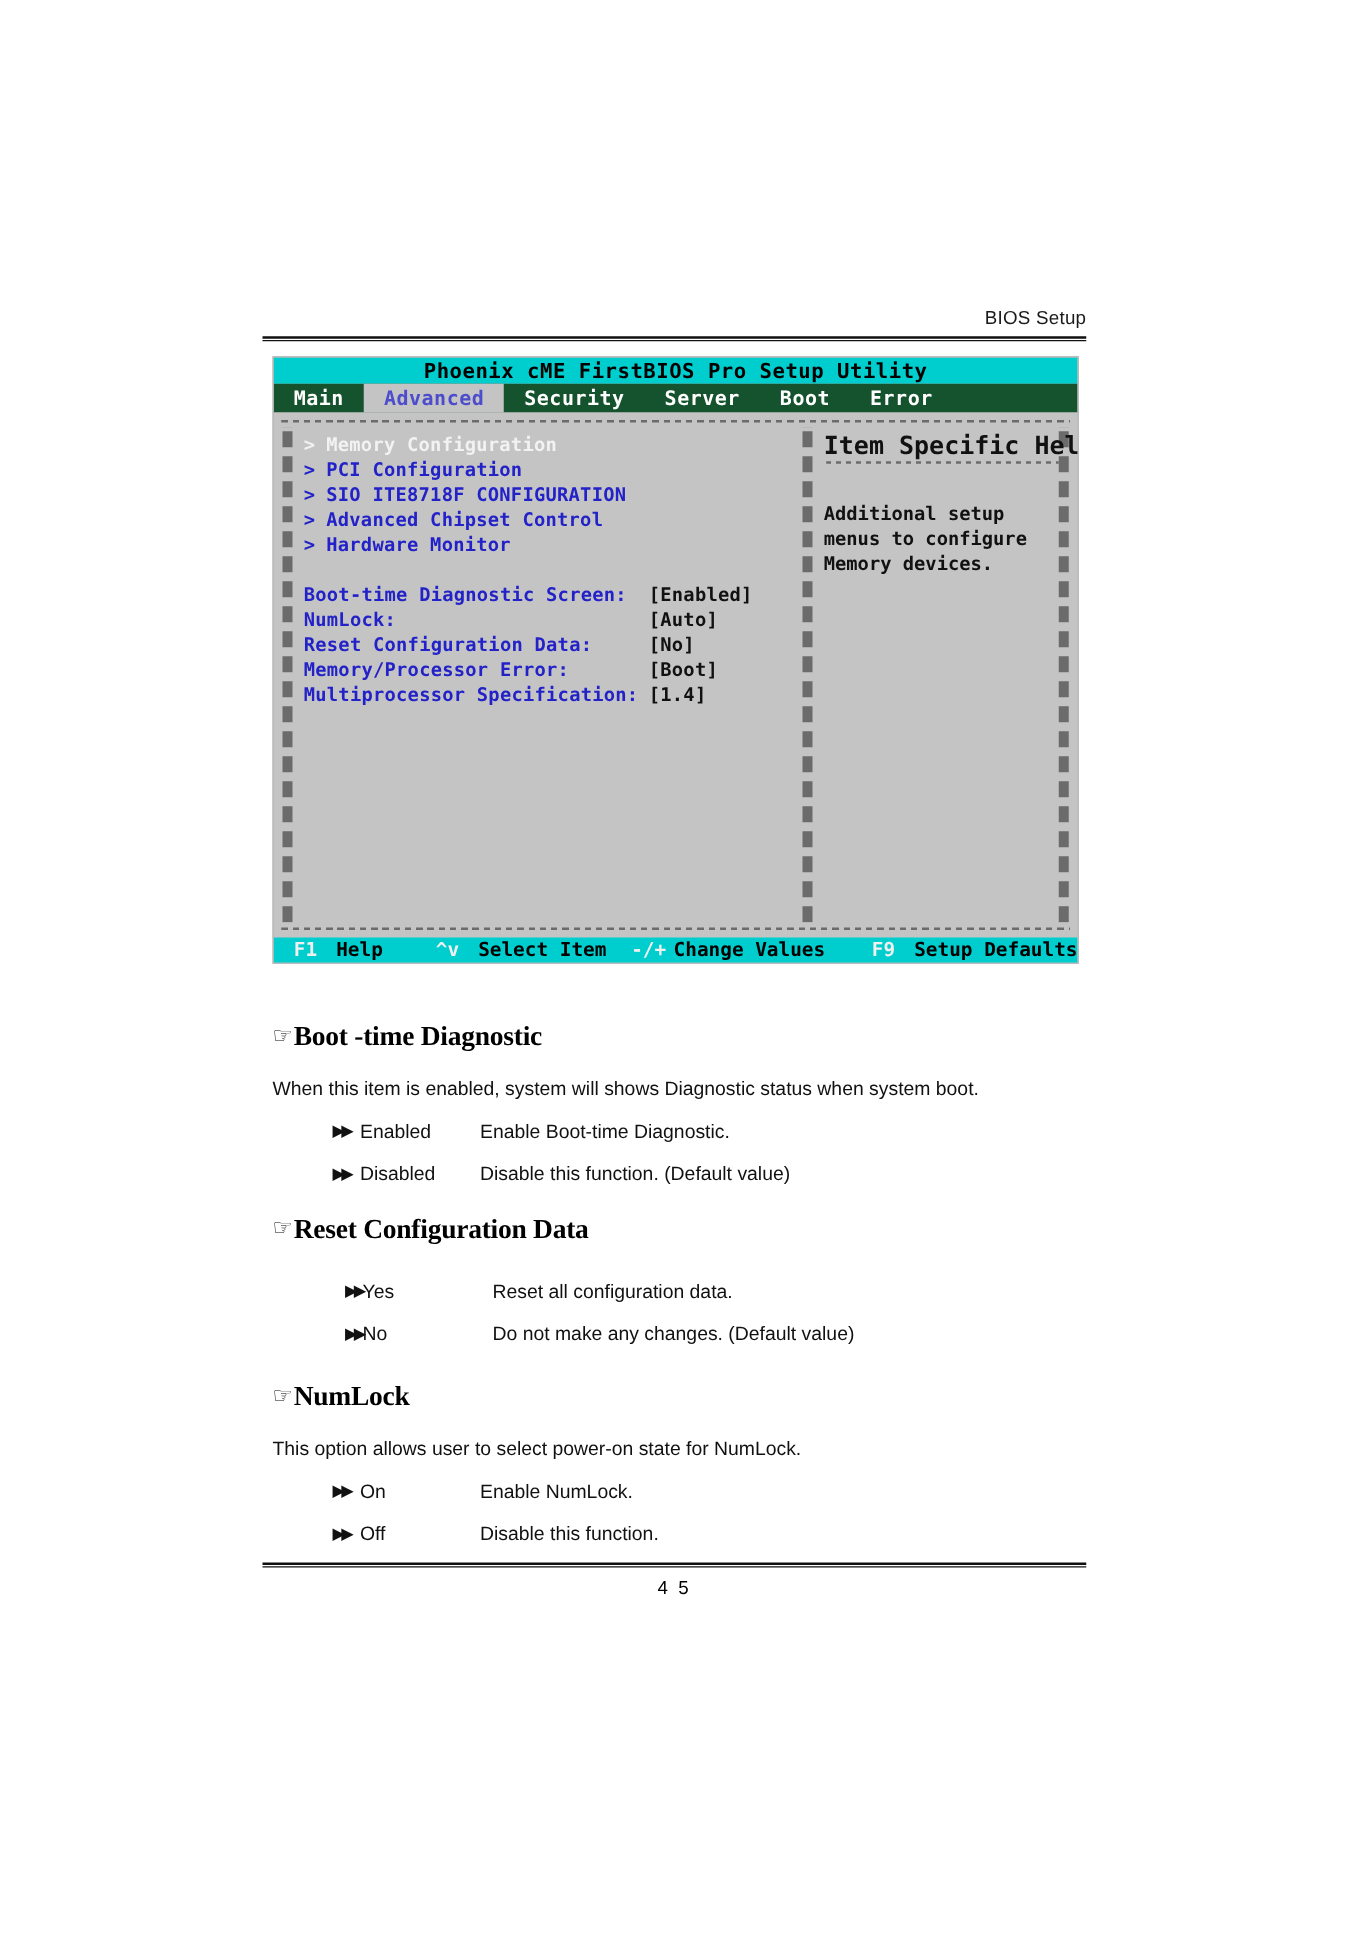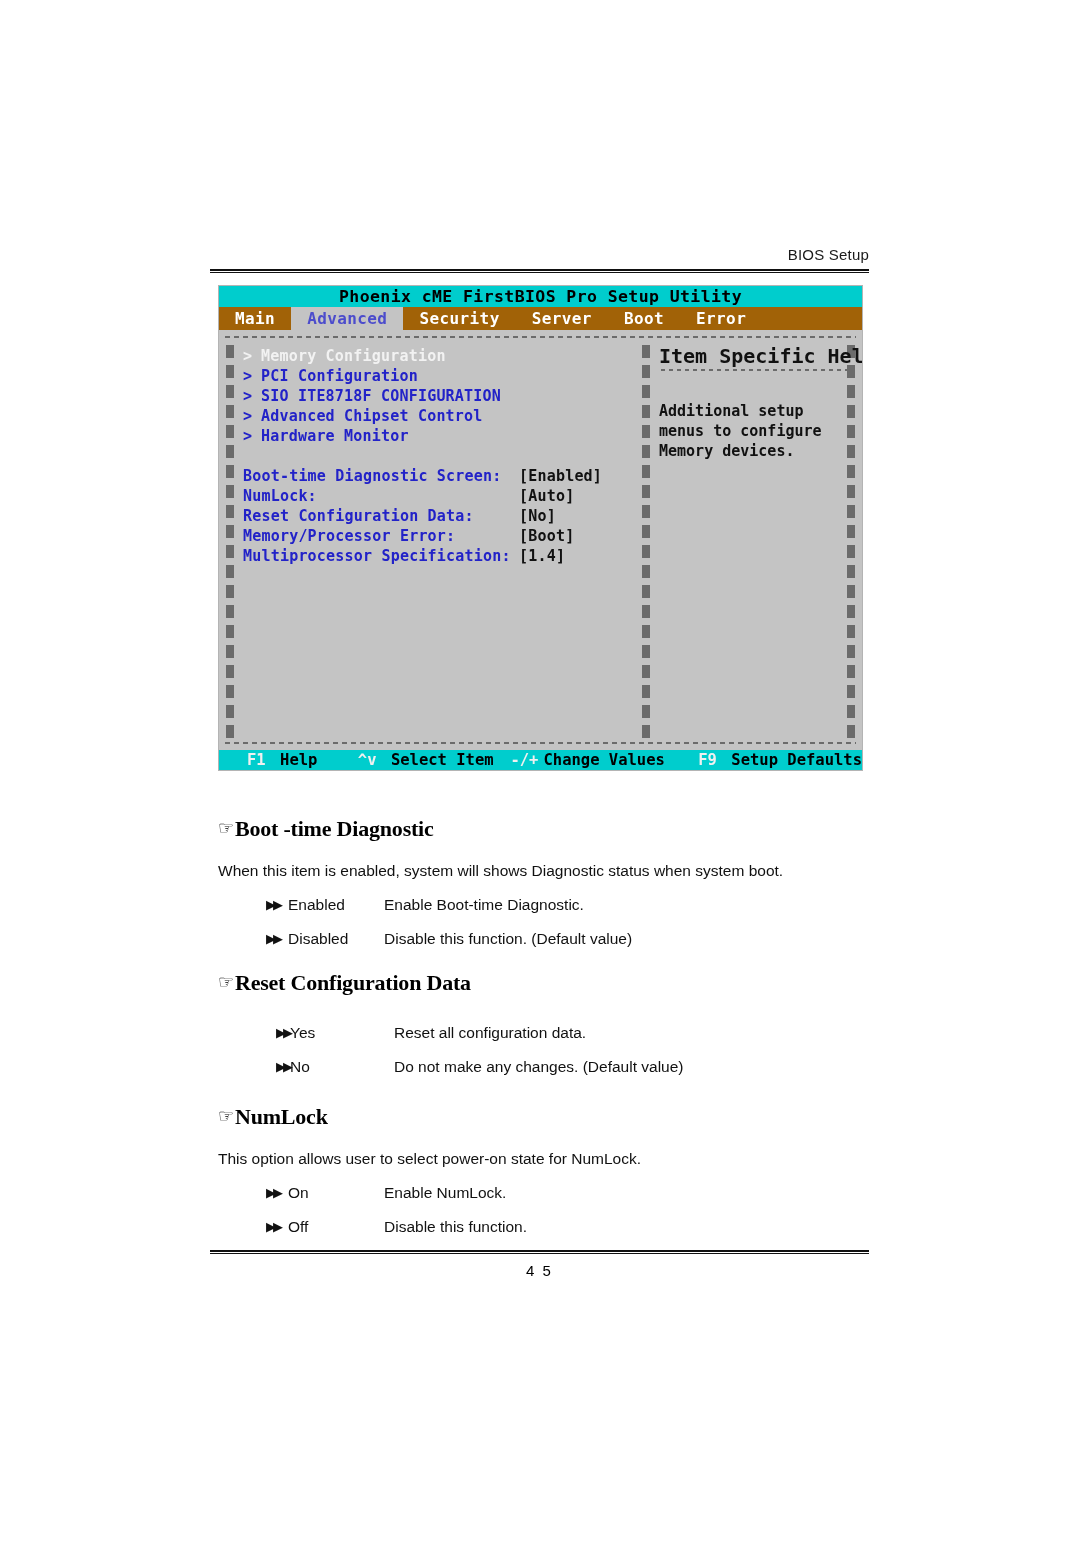--- a/index.html
+++ b/index.html
@@ -56,21 +56,21 @@
     color: #000000;
     text-align: center;
     font-weight: bold;
     font-size: 16.5px;
     line-height: 21px;
     height: 21px;
     letter-spacing: 0.4px;
   }
   .bios-tabs {
     display: flex;
-    background: #a16207;
+    background: #14532d;
     height: 23px;
     align-items: stretch;
   }
   .bios-tab {
     color: #ffffff;
     font-weight: bold;
     font-size: 16px;
     line-height: 23px;
     letter-spacing: 0.4px;
     padding: 0 16px;
@@ -176,21 +176,21 @@
     height: 42px;
     font-size: 15.5px;
     font-weight: bold;
     position: relative;
   }
   .bios-footer .frow {
     display: flex;
     line-height: 21px;
     height: 21px;
     white-space: pre;
-    padding-left: 28px;
+    padding-left: 16px;
   }
   .bios-footer .k {
     color: #f0f0f0;
     width: 46px;
     display: inline-block;
   }
   .bios-footer .t { display: inline-block; }
   .fc1 { width: 108px; }
   .fc3 { width: 166px; }
   .fc5 { width: 215px; }

